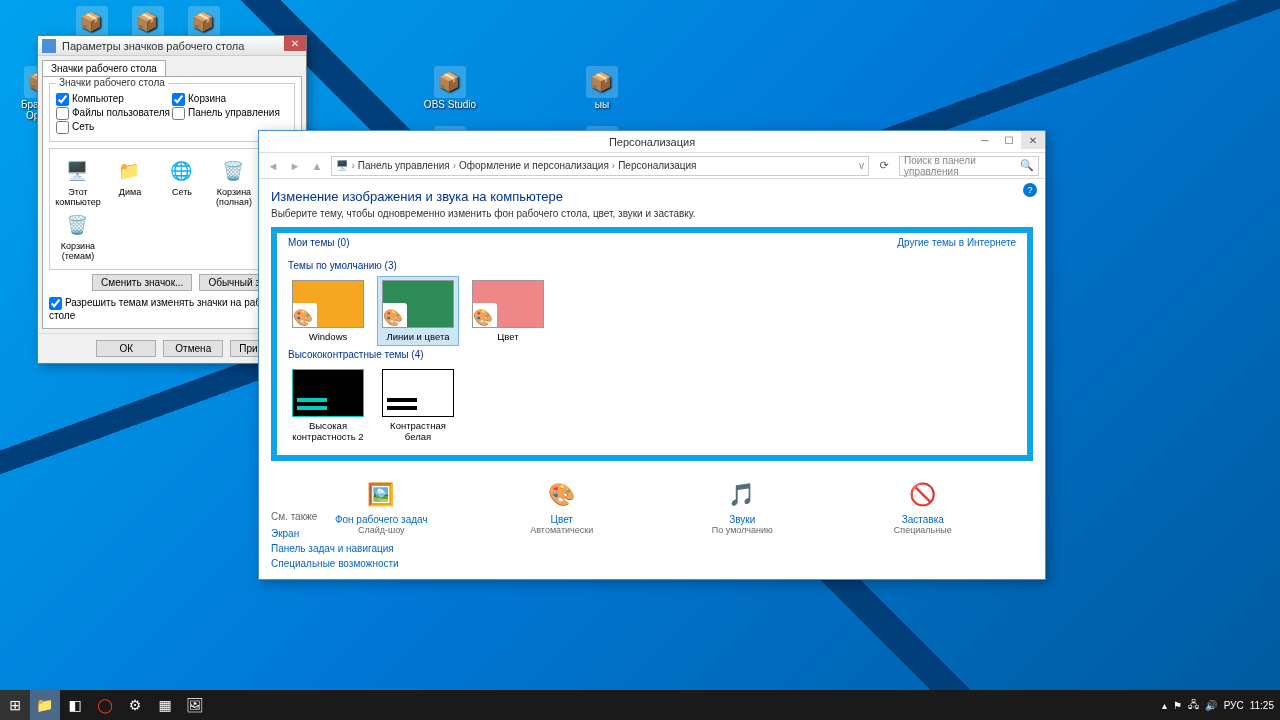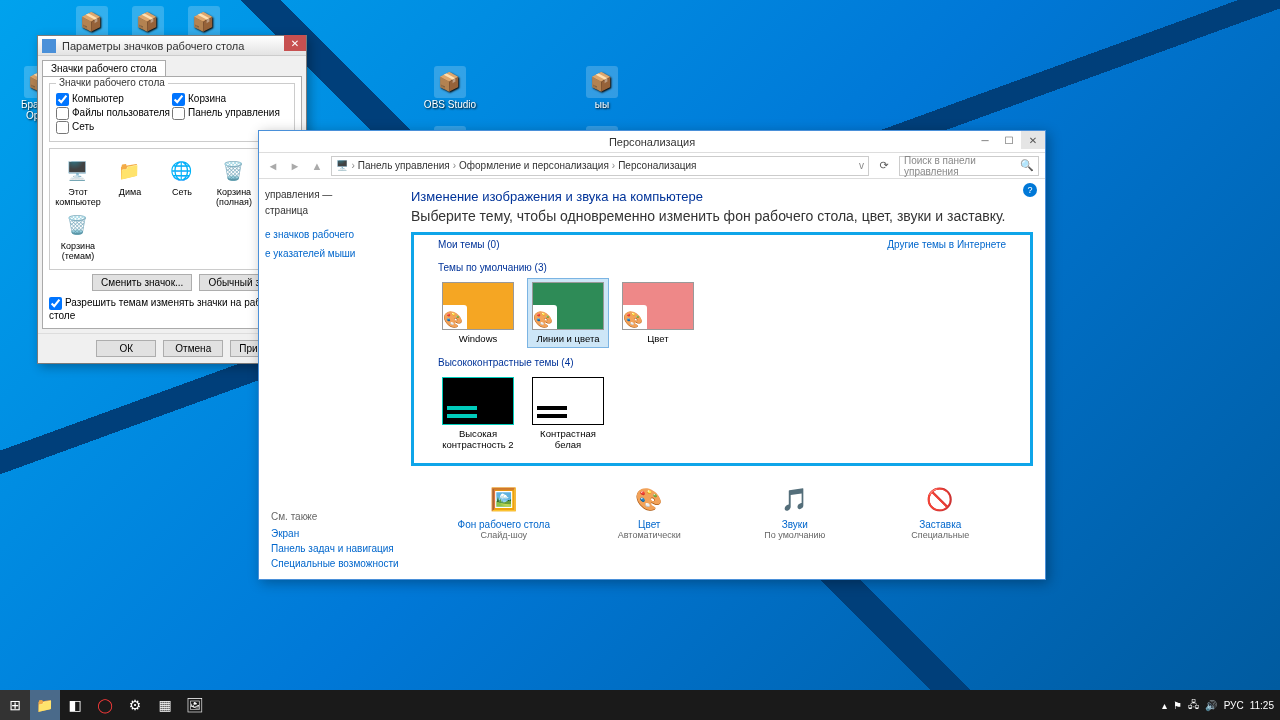--- a/index.html
+++ b/index.html
@@ -52,22 +52,22 @@
 .explorer .crumb-sep { color: #888; }
 .explorer .refresh { width: 18px; cursor: pointer; color: #555; text-align:center; }
 .explorer .searchbox { width: 140px; height: 20px; border: 1px solid #ccc; padding: 0 4px; font-size: 10px; color: #888; display: flex; align-items: center; justify-content: space-between; }
 .explorer .searchbox .sicon { font-size: 11px; }
 .explorer .body { flex: 1; display: flex; overflow: hidden; }
 .explorer .sidebar { width: 140px; padding: 8px 6px; font-size: 10px; line-height: 1.6; }
 .explorer .sidebar a { color: #0066cc; display: block; cursor: pointer; margin-bottom: 3px; }
 .explorer .help { position: absolute; right: 8px; top: 52px; width: 14px; height: 14px; background: #0078d7; border-radius: 50%; color: #fff; font-size: 9px; text-align: center; line-height: 14px; cursor: pointer; }
 .explorer .main { flex: 1; padding: 10px 12px; overflow: auto; position: relative; }
 .explorer .main h2 { color: #003399; font-size: 13px; font-weight: normal; margin-bottom: 4px; }
-.explorer .main .sub { font-size: 14px; color: #333; margin-bottom: 8px; }
-.explorer .section { border: 3px solid #0ea5e9; padding: 4px 24px 10px; margin-bottom: 10px; }
+.explorer .main .sub { font-size: 10px; color: #333; margin-bottom: 8px; }
+.explorer .section { border: 6px solid #0ea5e9; padding: 4px 11px 10px; margin-bottom: 10px; }
 .explorer .sect-head { font-size: 10px; color: #003399; margin-bottom: 6px; display: flex; justify-content: space-between; }
 .explorer .sect-head a { color: #0066cc; cursor: pointer; }
 .explorer .themes { display: flex; gap: 10px; flex-wrap: wrap; }
 .explorer .theme { width: 80px; text-align: center; font-size: 9.5px; cursor: pointer; padding: 3px; }
 .explorer .theme.sel { background: #cde6f7; outline: 1px solid #7bb4e3; }
 .explorer .thumb { width: 72px; height: 48px; margin: 0 auto 3px; background: #ccc; position: relative; overflow: hidden; border: 1px solid #999; }
 .explorer .thumb .ovl { position: absolute; bottom: -4px; left: -4px; width: 28px; height: 28px; border-radius: 3px; display:flex; align-items:center; justify-content:center; font-size: 16px; }
 .explorer .bottom-links { display: flex; justify-content: space-around; padding: 8px 20px; }
 .explorer .blink { text-align: center; font-size: 10px; cursor: pointer; width: 140px; }
 .explorer .blink .bicon { width: 32px; height: 32px; margin: 0 auto 3px; display:flex; align-items:center; justify-content:center; font-size: 22px; }
@@ -208,26 +208,20 @@
       <span style="margin-left:auto;color:#888">v</span>
     </div>
     <div class="refresh">⟳</div>
     <div class="searchbox">
       <span>Поиск в панели управления</span>
       <span class="sicon">🔍</span>
     </div>
   </div>
   <div class="help">?</div>
   <div class="body">
-    <div class="sidebar">
-      <div style="color:#333">управления —</div>
-      <div style="color:#333;margin-bottom:8px">страница</div>
-      <a>е значков рабочего</a>
-      <a>е указателей мыши</a>
-    </div>
     <div class="main">
       <h2>Изменение изображения и звука на компьютере</h2>
       <div class="sub">Выберите тему, чтобы одновременно изменить фон рабочего стола, цвет, звуки и заставку.</div>
       <div class="section">
         <div class="sect-head">
           <span>Мои темы (0)</span>
           <a>Другие темы в Интернете</a>
         </div>
         <div class="sect-head" style="margin-top:12px">
             <span>Темы по умолчанию (3)</span>
@@ -245,21 +239,21 @@
               </div>
               <div>Линии и цвета</div>
             </div>
             <div class="theme">
               <div class="thumb" style="background:#e88">
                 <div class="ovl" style="background:#fff">🎨</div>
               </div>
               <div>Цвет</div>
             </div>
           </div>
-        <div class="sect-head" style="margin-top:10px">
+        <div class="sect-head" style="margin-top:4px">
             <span>Высококонтрастные темы (4)</span>
           </div>
         <div class="themes" id="hc-themes">
             <div class="theme">
               <div class="thumb" style="background:#000;border-color:#0cb">
                 <div style="position:absolute;left:4px;bottom:6px;width:30px;height:4px;background:#0cb"></div>
                 <div style="position:absolute;left:4px;bottom:14px;width:30px;height:4px;background:#0cb"></div>
               </div>
               <div>Высокая контрастность 2</div>
             </div>
@@ -268,21 +262,21 @@
                 <div style="position:absolute;left:4px;bottom:6px;width:30px;height:4px;background:#000"></div>
                 <div style="position:absolute;left:4px;bottom:14px;width:30px;height:4px;background:#000"></div>
               </div>
               <div>Контрастная белая</div>
             </div>
           </div>
       </div>
       <div class="bottom-links" id="blinks">
           <div class="blink">
             <div class="bicon">🖼️</div>
-            <div class="btitle">Фон рабочего стола</div>
+            <div class="btitle">Фон рабочего задач</div>
             <div class="bsub">Слайд-шоу</div>
           </div>
           <div class="blink">
             <div class="bicon">🎨</div>
             <div class="btitle">Цвет</div>
             <div class="bsub">Автоматически</div>
           </div>
           <div class="blink">
             <div class="bicon">🎵</div>
             <div class="btitle">Звуки</div>

